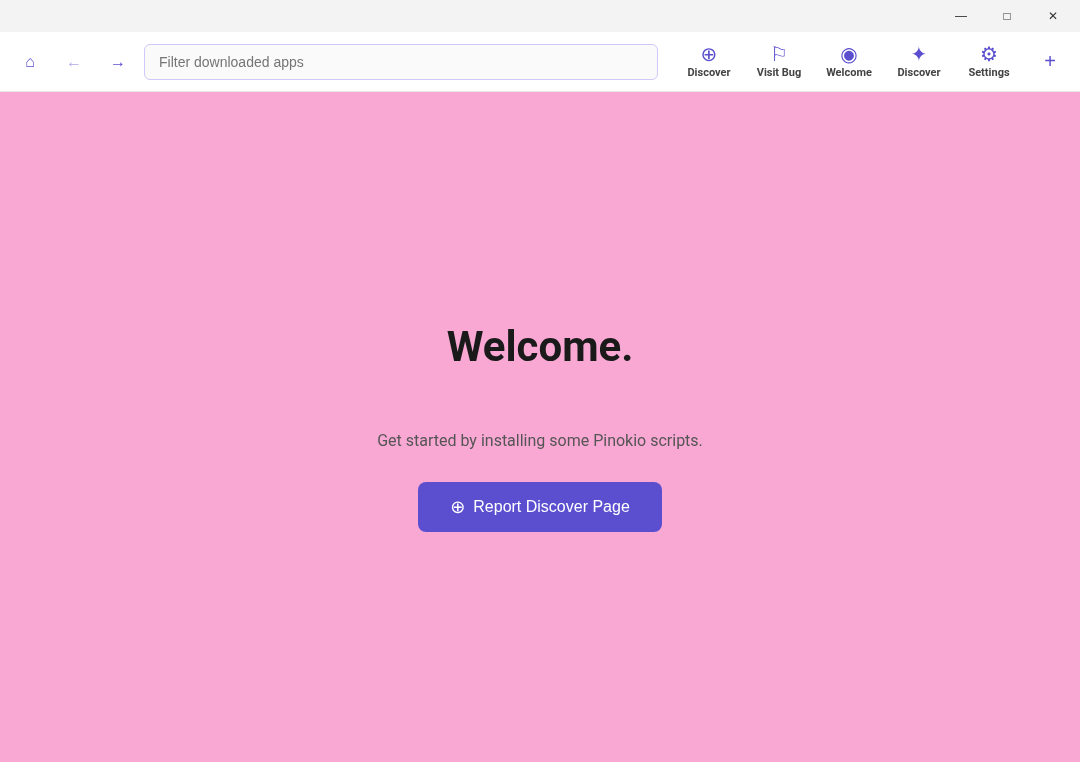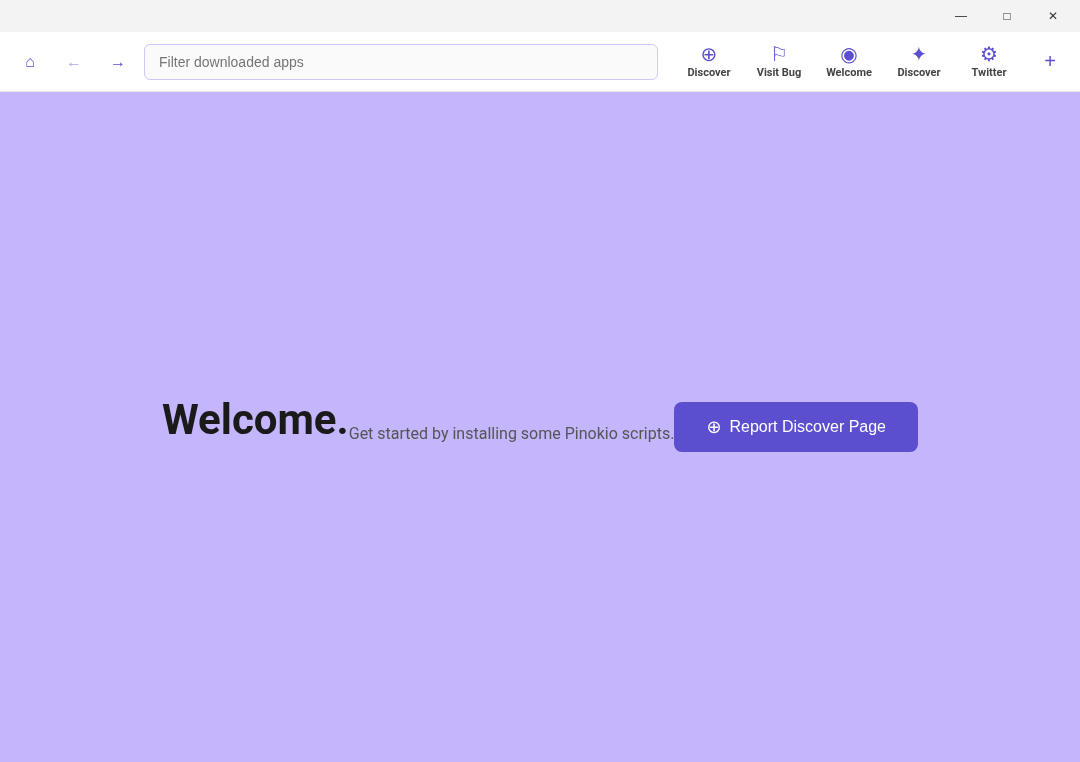--- a/index.html
+++ b/index.html
@@ -125,25 +125,25 @@
       cursor: pointer;
       border-radius: 4px;
       font-size: 20px;
       color: #5b4fcf;
       font-weight: 300;
     }
 
     
     .main-content {
       display: flex;
-      flex-direction: row;
+      flex-direction: column;
       align-items: center;
       justify-content: center;
       height: calc(762px - 32px - 60px);
-      background: #c4b5fd;
+      background: #f9a8d4;
     }
 
     .welcome-title {
       font-size: 42px;
       font-weight: 700;
       color: #1a1a1a;
       margin-bottom: 16px;
     }
 
     .welcome-subtitle {
@@ -207,21 +207,21 @@
     <div class="nav-icon-item">
       <span class="icon-symbol">◉</span>
       <span class="icon-label">Welcome</span>
     </div>
     <div class="nav-icon-item">
       <span class="icon-symbol">✦</span>
       <span class="icon-label">Discover</span>
     </div>
     <div class="nav-icon-item">
       <span class="icon-symbol">⚙</span>
-      <span class="icon-label">Twitter</span>
+      <span class="icon-label">Settings</span>
     </div>
   </div>
 
   <button class="add-btn">+</button>
 </div>
 
 <div class="main-content">
   <h1 class="welcome-title">Welcome.</h1>
   <p class="welcome-subtitle">Get started by installing some Pinokio scripts.</p>
   <button class="discover-btn">

